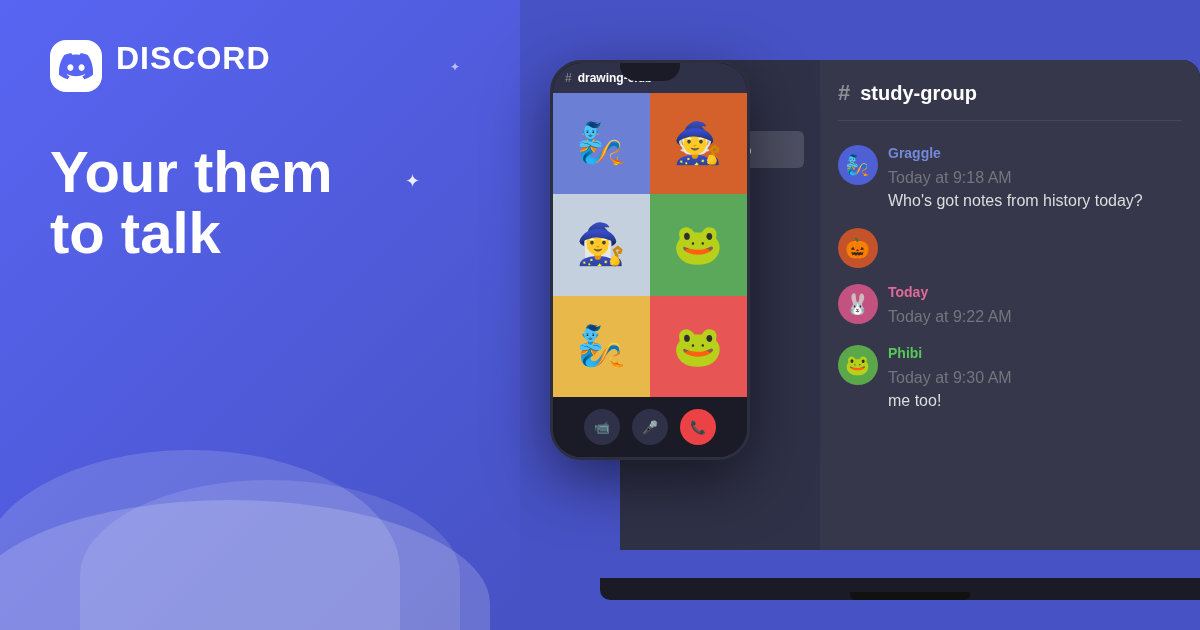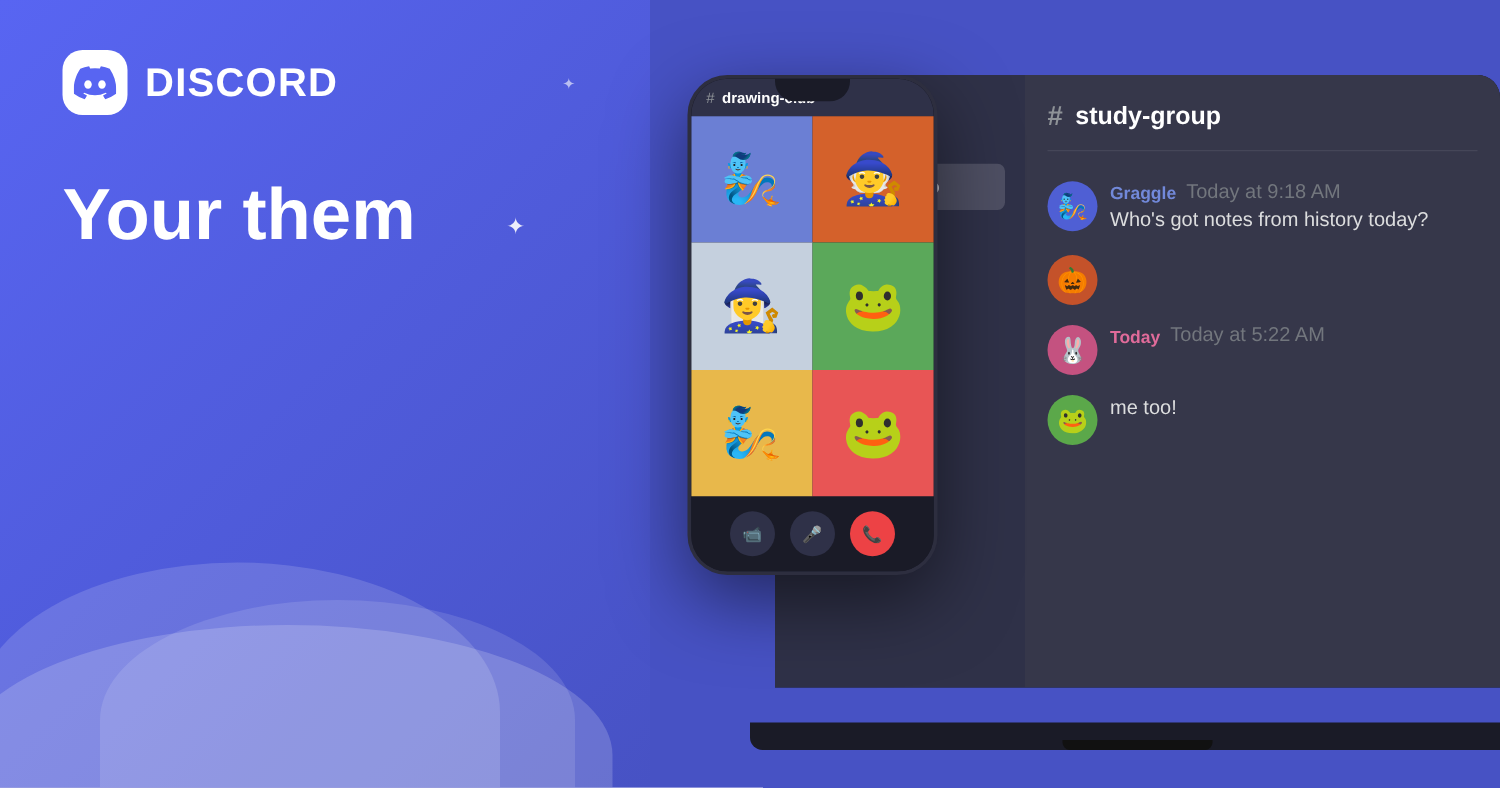--- a/index.html
+++ b/index.html
@@ -61,21 +61,21 @@
       position: absolute;
       color: white;
       font-size: 18px;
       opacity: 0.9;
     }
     .sparkle-1 { top: 170px; right: 100px; }
     .sparkle-2 { top: 60px; right: 60px; font-size: 12px; opacity: 0.6; }
 
     .logo-area {
       display: flex;
-      align-items: center;
+      align-items: flex-start;
       gap: 14px;
       margin-bottom: 40px;
     }
 
     .discord-icon {
       width: 52px;
       height: 52px;
       background: white;
       border-radius: 16px;
       display: flex;
@@ -245,23 +245,24 @@
       gap: 10px;
       margin-bottom: 16px;
     }
 
     .message-content {
       flex: 1;
     }
 
     .message-header {
       display: flex;
-      align-items: center;
+      align-items: flex-start;
       gap: 8px;
       margin-bottom: 3px;
+      flex-direction: column;
     }
 
     .message-author {
       font-size: 14px;
       font-weight: 700;
     }
 
     .message-time {
       font-size: 16px;
       color: #72767d;
@@ -421,20 +422,21 @@
     <div class="discord-icon">
       <svg viewBox="0 0 28 22" fill="none" xmlns="http://www.w3.org/2000/svg">
         <path d="M23.7 1.9A23.1 23.1 0 0017.9.3a16 16 0 00-.7 1.5 21.3 21.3 0 00-6.4 0A16 16 0 0010.1.3 23.2 23.2 0 004.3 1.9C.6 7.5-.4 13 .1 18.4a23.3 23.3 0 007.1 3.6 17.6 17.6 0 001.5-2.5 15.2 15.2 0 01-2.4-1.2l.6-.5a16.6 16.6 0 0014.2 0l.6.5a15.2 15.2 0 01-2.4 1.2 17.6 17.6 0 001.5 2.5 23.2 23.2 0 007.1-3.6c.6-6.2-.9-11.6-4.2-16.5zM9.4 15.1c-1.4 0-2.5-1.3-2.5-2.8s1.1-2.8 2.5-2.8 2.5 1.3 2.5 2.8-1.1 2.8-2.5 2.8zm9.2 0c-1.4 0-2.5-1.3-2.5-2.8s1.1-2.8 2.5-2.8 2.5 1.3 2.5 2.8-1.1 2.8-2.5 2.8z" fill="#5865F2"></path>
       </svg>
     </div>
     <span class="logo-text">DISCORD</span>
   </div>
 
   <div class="tagline">
     <div>Your them</div>
+    <div>to talk</div>
   </div>
 </div>
 
 <div class="right-panel">
 
   <div class="phone">
     <div class="phone-screen">
       <div class="phone-top-bar">
         <span class="phone-channel-hash">#</span>
         <span class="phone-channel-name">drawing-club</span>
@@ -517,28 +519,32 @@
             <div class="avatar-circle cap-avatar">🎃</div>
             <div class="message-content">
             </div>
           </div>
 
           <div class="message">
             <div class="avatar-circle peppe-avatar">🐰</div>
             <div class="message-content">
               <div class="message-header">
                 <span class="message-author author-peppe">Today</span>
-                <span class="message-time">Today at 5:22 AM</span>
+                <span class="message-time">Today at 9:22 AM</span>
               </div>
             </div>
           </div>
 
           <div class="message">
             <div class="avatar-circle phibi-avatar">🐸</div>
             <div class="message-content">
+              <div class="message-header">
+                <span class="message-author author-phibi">Phibi</span>
+                <span class="message-time">Today at 9:30 AM</span>
+              </div>
               <div class="message-text">me too!</div>
             </div>
           </div>
 
         </div>
       </div>
     </div>
     <div class="laptop-base"></div>
   </div>
 

